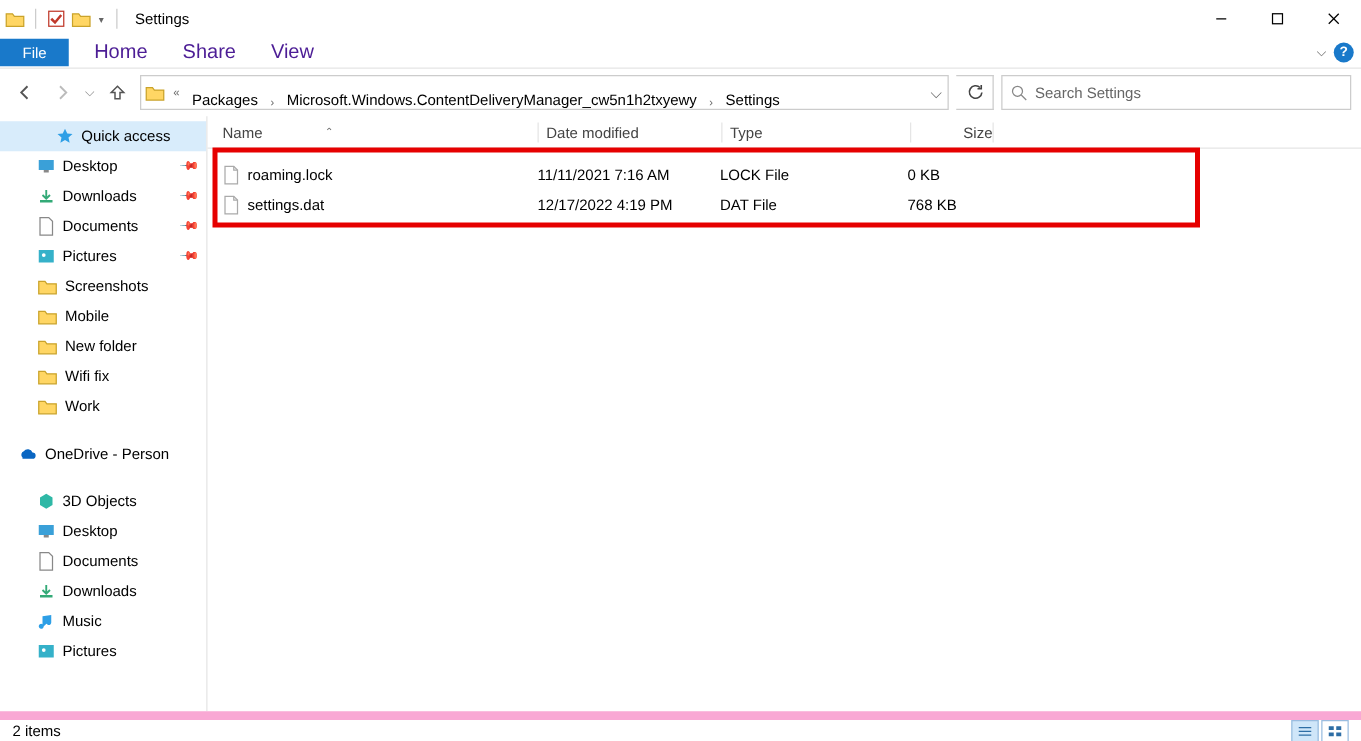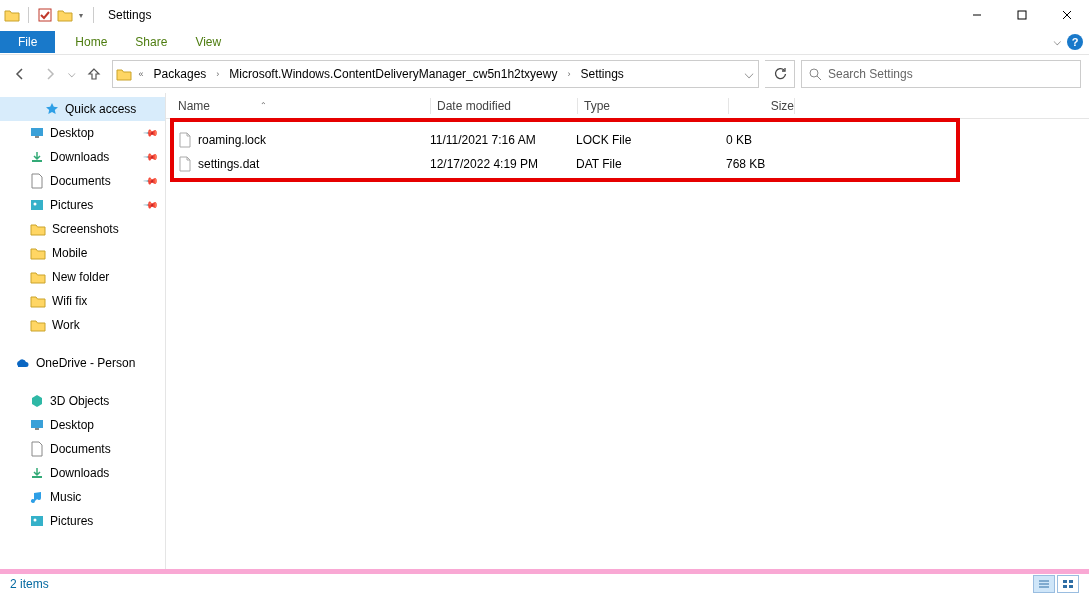--- a/index.html
+++ b/index.html
@@ -8,29 +8,29 @@
   .tb-left { display: flex; align-items: center; padding-left: 4px; gap: 4px; }
   .tb-icon { width: 16px; height: 16px; display:flex; align-items:center; justify-content:center; }
   .tb-sep { width:1px; height:16px; background:#ccc; margin:0 4px;}
   .tb-title { margin-left: 6px; font-size: 12px; }
   .tb-spacer { flex: 1; }
   .tb-ctrl { display:flex; }
   .tb-btn { width:45px; height:30px; display:flex; align-items:center; justify-content:center; font-size:11px; }
   .tb-btn svg { width:10px; height:10px; }
   .ribbon-tabs { display:flex; align-items:center; height:25px; border-bottom:1px solid #e5e5e5; }
   .file-tab { background:#1979ca; color:#fff; padding:4px 18px; font-size:12px; margin-right:6px;}
-  .rtab { padding:4px 14px; font-size:12px; color:#4d7c0f; }
+  .rtab { padding:4px 14px; font-size:16px; color:#4c1d95; }
   .rtabs-right { margin-left:auto; display:flex; align-items:center; padding-right:6px; gap:6px;}
   .chev { font-size:10px; color:#666;}
   .help { width:16px; height:16px; border-radius:50%; background:#1979ca; color:#fff; display:flex; align-items:center; justify-content:center; font-size:11px; font-weight:bold;}
   .addr-row { display:flex; align-items:center; height:38px; padding:4px 8px; gap:6px; }
   .nav-btn { width:24px; height:24px; display:flex; align-items:center; justify-content:center; color:#555;}
   .nav-btn.disabled { color:#bbb; }
   .addr-bar { flex:1; display:flex; align-items:center; height:28px; border:1px solid #ccc; background:#fff; }
-  .addr-seg { display:flex; align-items:center; height:100%; }
+  .addr-seg { display:flex; align-items:flex-end; height:100%; }
   .addr-folder-icon { width:22px; display:flex; align-items:center; justify-content:center;}
   .addr-text { padding:0 6px; font-size:12px; }
   .addr-chev { font-size:9px; color:#666; padding:0 4px;}
   .addr-end { margin-left:auto; display:flex; align-items:center; }
   .addr-drop { width:18px; display:flex; align-items:center; justify-content:center; color:#666;}
   .refresh-box { width:30px; height:28px; border:1px solid #ccc; border-left:none; display:flex; align-items:center; justify-content:center; color:#444;}
   .search-box { width:280px; height:28px; border:1px solid #ccc; display:flex; align-items:center; padding:0 6px; gap:6px; color:#666;}
   .main { display:flex; height:calc(100% - 30px - 25px - 38px - 24px); }
   .sidebar { width:166px; border-right:1px solid #e5e5e5; padding:4px 0; overflow:hidden;}
   .s-item { display:flex; align-items:center; height:24px; padding-left:14px; gap:6px; font-size:12px;}
@@ -45,21 +45,21 @@
   .col-type { width:150px; }
   .col-size { width:65px; text-align:right;}
   .col-sep { border-right:1px solid #e5e5e5; height:16px; }
   .sort-chev { font-size:8px; color:#666;}
   .highlight-box { position:absolute; top:25px; left:4px; width:790px; height:64px; border:4px solid #e60000; pointer-events:none;}
   .file-row { display:flex; align-items:center; height:22px; padding-left:12px; font-size:12px; margin-top:2px;}
   .filecell-name { width:252px; display:flex; align-items:center; gap:6px;}
   .filecell-date { width:146px; }
   .filecell-type { width:150px; }
   .filecell-size { width:65px; }
-  .statusbar { position:absolute; bottom:0; left:0; right:0; height:24px; border-top:5px solid #f9a8d4; display:flex; align-items:center; padding:0 10px; font-size:12px; color:#0369a1;text-align:right;}
+  .statusbar { position:absolute; bottom:0; left:0; right:0; height:24px; border-top:7px solid #f9a8d4; display:flex; align-items:center; padding:0 10px; font-size:12px; color:#000000;text-align:right;}
   .sb-views { margin-left:auto; display:flex; gap:2px;}
   .sb-view { width:22px; height:18px; border:1px solid #9abde0; display:flex; align-items:center; justify-content:center;}
   .sb-view.active { background:#cfe6f9;}
   .folder-svg { width:16px; height:14px;}
   .file-svg { width:14px; height:16px; }
 </style>
 </head>
 <body>
 
 <div class="titlebar">

